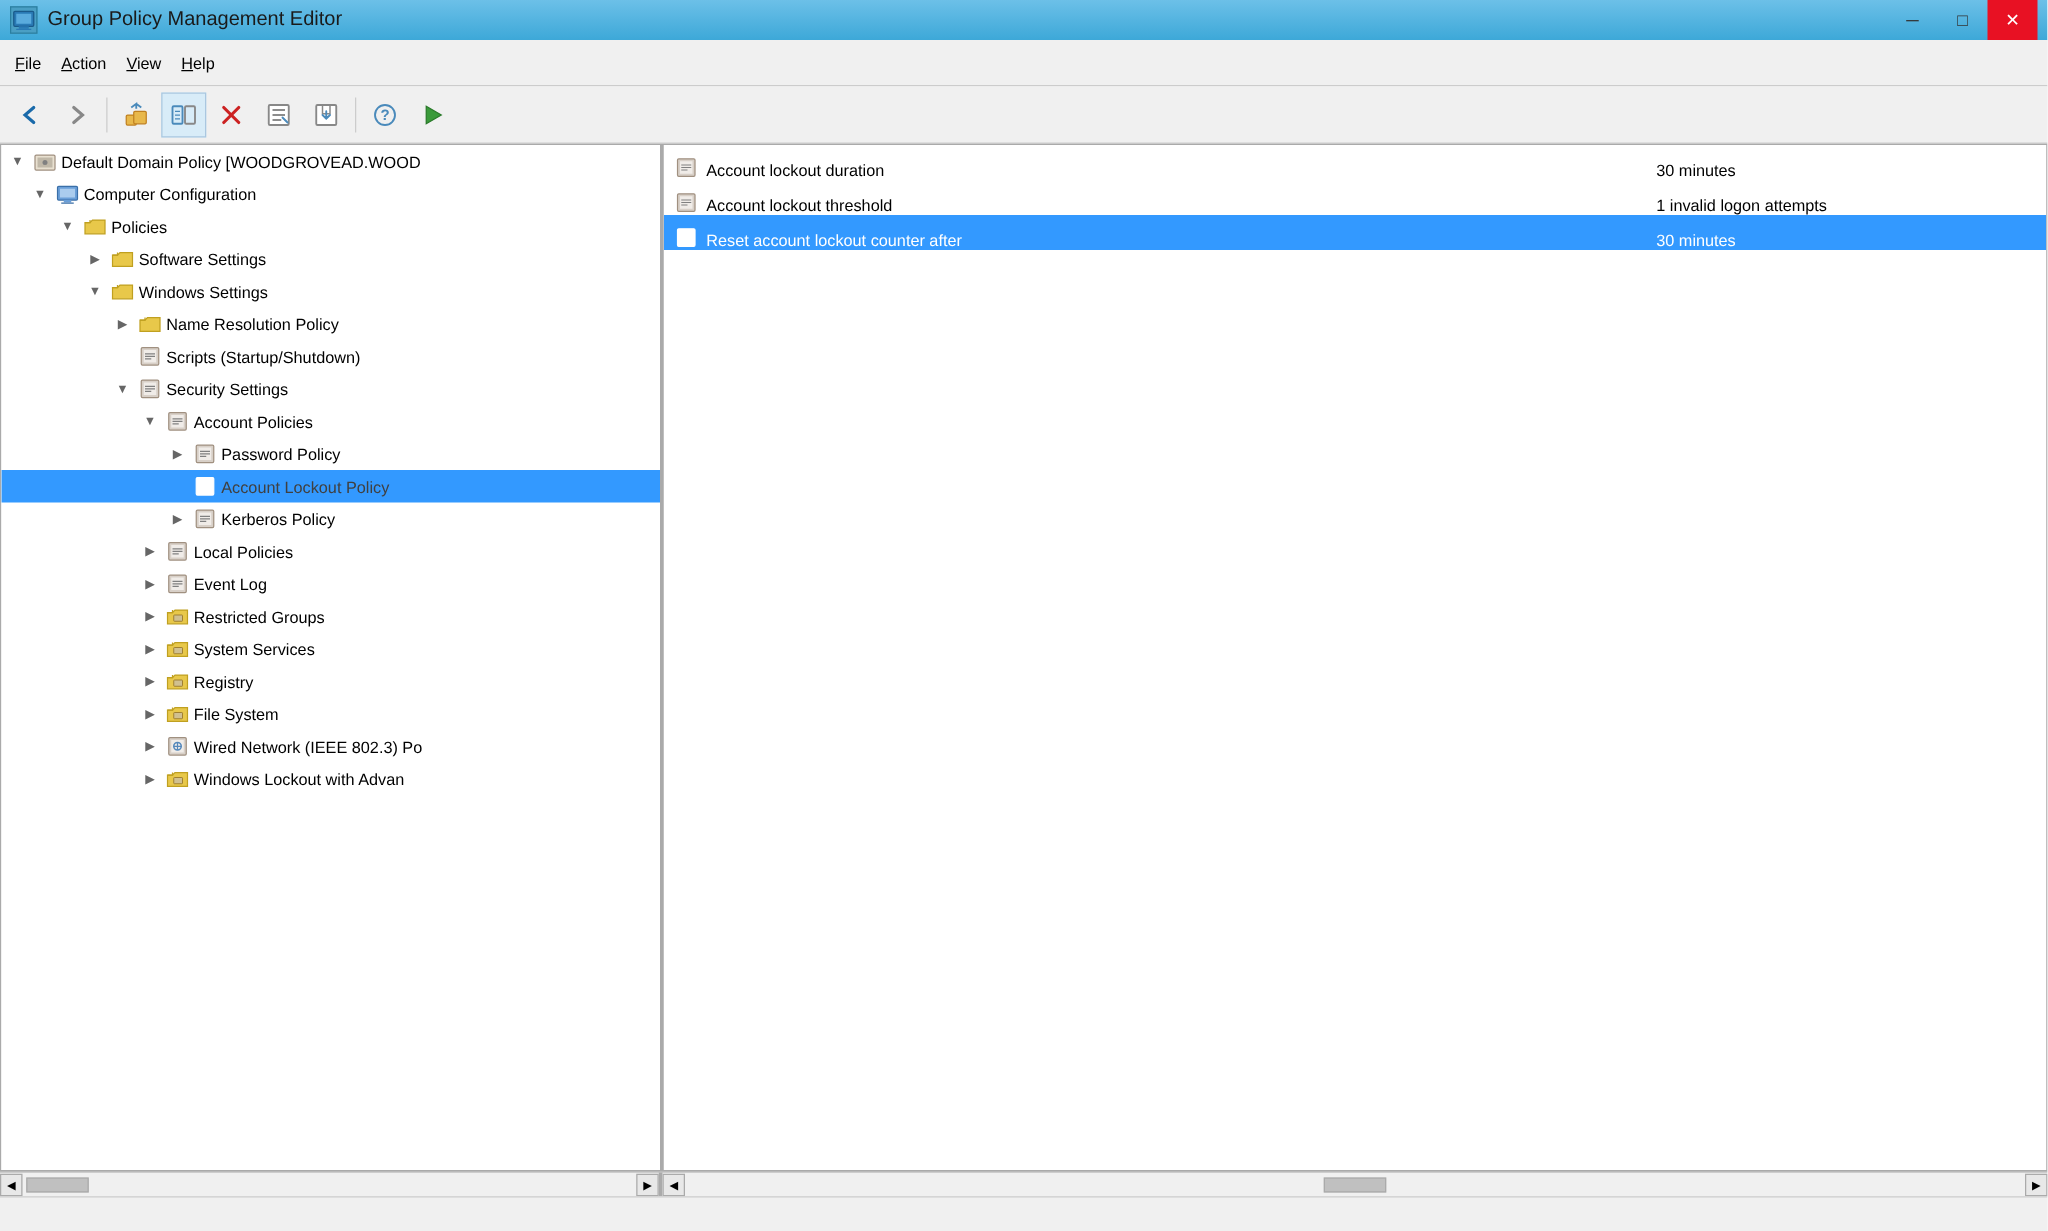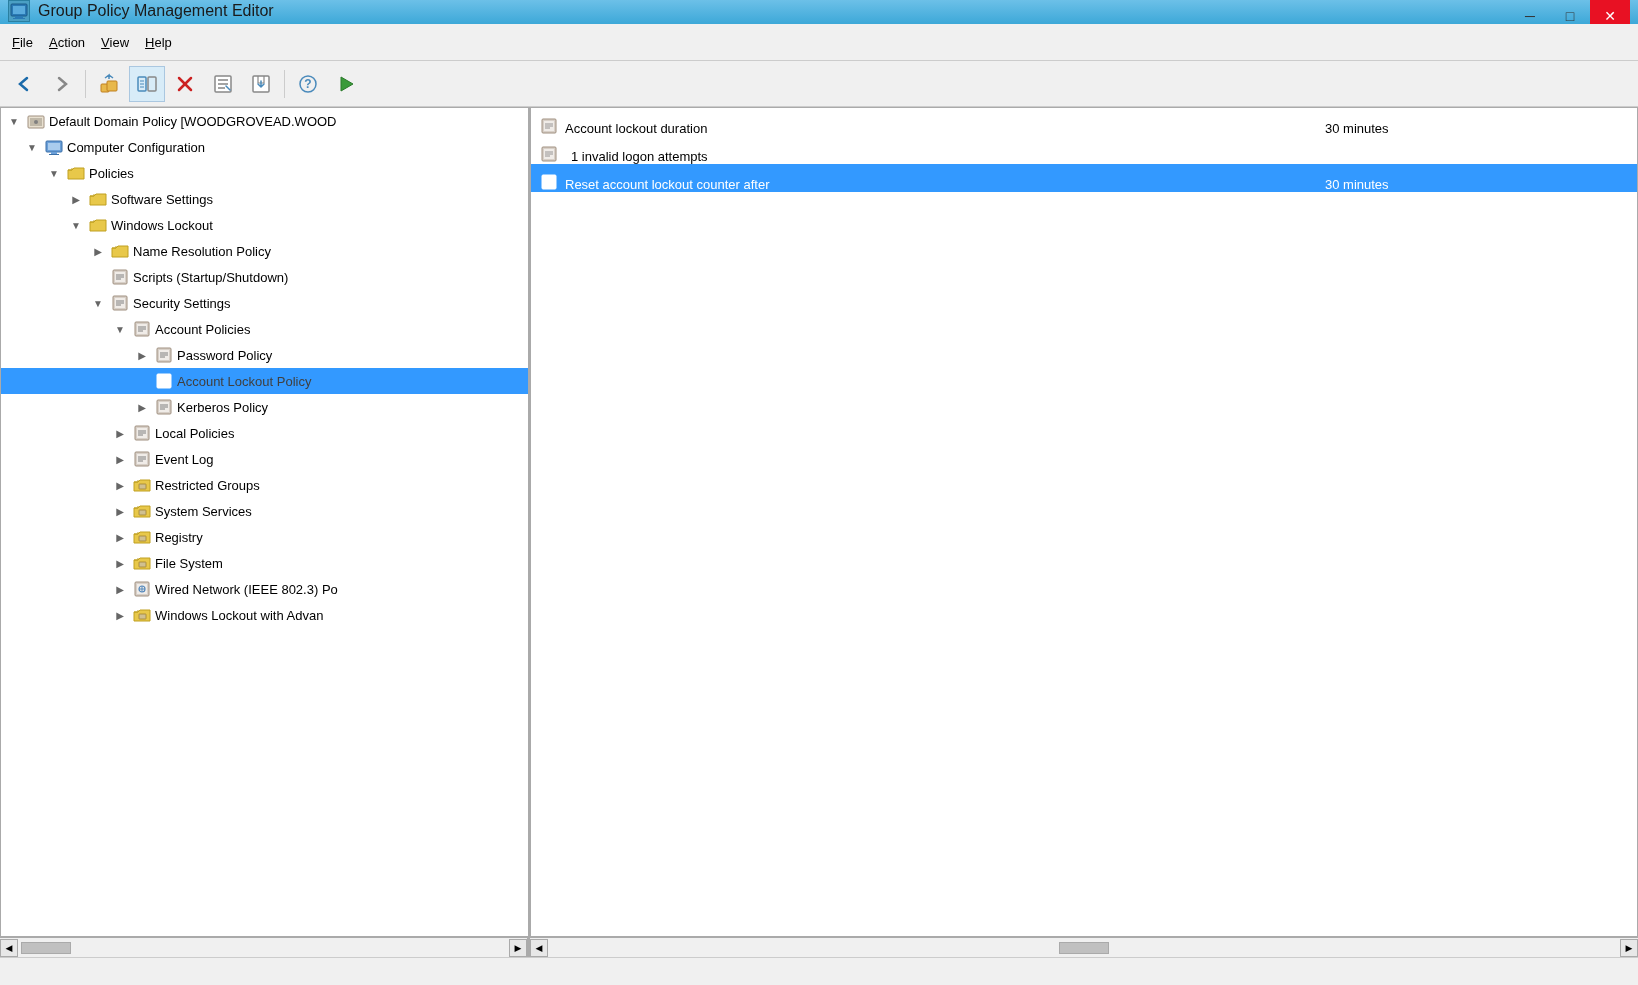--- a/index.html
+++ b/index.html
@@ -3,23 +3,23 @@
   <meta charset="utf-8">
   <style>
     * { margin: 0; padding: 0; box-sizing: border-box; }
     body { font-family: 'Segoe UI', Tahoma, sans-serif; font-size: 13px; background: #f0f0f0; width: 1638px; height: 985px; overflow: hidden; display: flex; flex-direction: column; }
 
     
     .title-bar {
       background: linear-gradient(to bottom, #6cc0e8, #3da8d8);
       height: 24px;
       display: flex;
-      align-items: flex-start;
+      align-items: center;
       justify-content: space-between;
-      padding: 0 8px;
+      padding: 16px 8px;
       flex-shrink: 0;
     }
     .title-bar-left { display: flex; align-items: center; gap: 8px; }
     .title-bar-icon { width: 22px; height: 22px; background: #4a9fc4; border: 1px solid #2a7fa0; display: flex; align-items: center; justify-content: center; font-size: 14px; color: white; }
     .title-bar-text { color: #1a1a1a; font-size: 16px; font-weight: normal; }
     .title-bar-controls { display: flex; gap: 0; }
     .title-btn { width: 40px; height: 32px; display: flex; align-items: center; justify-content: center; cursor: pointer; font-size: 14px; color: #333; border: none; background: transparent; }
     .title-btn.close { background: #e81123; color: white; }
 
     
@@ -347,21 +347,21 @@
             <div class="tree-node">
               <div class="tree-row">
                 <span class="tree-indent" style="width:66px"></span>
                 <span class="expand-btn">▼</span>
                 <span class="node-icon">
                   <svg width="18" height="16" viewBox="0 0 18 16">
                     <path d="M1 5 L1 14 L17 14 L17 3 L7 3 L5 5 Z" fill="#e8c84a" stroke="#c0a020" stroke-width="1"></path>
                     <path d="M1 5 L5 5 L5 3" fill="none" stroke="#c0a020" stroke-width="1"></path>
                   </svg>
                 </span>
-                <span class="node-label">Windows Lockout</span>
+                <span class="node-label">Windows Settings</span>
               </div>
 
               <div class="tree-node">
                 <div class="tree-row">
                   <span class="tree-indent" style="width:88px"></span>
                   <span class="expand-btn">▶</span>
                   <span class="node-icon">
                     <svg width="18" height="16" viewBox="0 0 18 16">
                       <path d="M1 5 L1 14 L17 14 L17 3 L7 3 L5 5 Z" fill="#e8c84a" stroke="#c0a020" stroke-width="1"></path>
                       <path d="M1 5 L5 5 L5 3" fill="none" stroke="#c0a020" stroke-width="1"></path>
@@ -628,20 +628,21 @@
       <div class="list-row">
         <span class="row-icon">
           <svg width="16" height="16" viewBox="0 0 16 16">
             <rect x="1" y="1" width="14" height="14" rx="1" fill="#d8d0c8" stroke="#a09080" stroke-width="1"></rect>
             <rect x="3" y="3" width="10" height="10" fill="#f0ece8"></rect>
             <line x1="4" y1="6" x2="12" y2="6" stroke="#808080" stroke-width="0.8"></line>
             <line x1="4" y1="8" x2="12" y2="8" stroke="#808080" stroke-width="0.8"></line>
             <line x1="4" y1="10" x2="9" y2="10" stroke="#808080" stroke-width="0.8"></line>
           </svg>
         </span>
+        <span class="row-policy-name">Account lockout threshold</span>
         <span class="row-setting">1 invalid logon attempts</span>
       </div>
 
       <div class="list-row selected">
         <span class="row-icon">
           <svg width="16" height="16" viewBox="0 0 16 16">
             <rect x="1" y="1" width="14" height="14" rx="1" fill="#d8d0c8" stroke="#a09080" stroke-width="1"></rect>
             <rect x="3" y="3" width="10" height="10" fill="#f0ece8"></rect>
             <line x1="4" y1="6" x2="12" y2="6" stroke="#808080" stroke-width="0.8"></line>
             <line x1="4" y1="8" x2="12" y2="8" stroke="#808080" stroke-width="0.8"></line>

